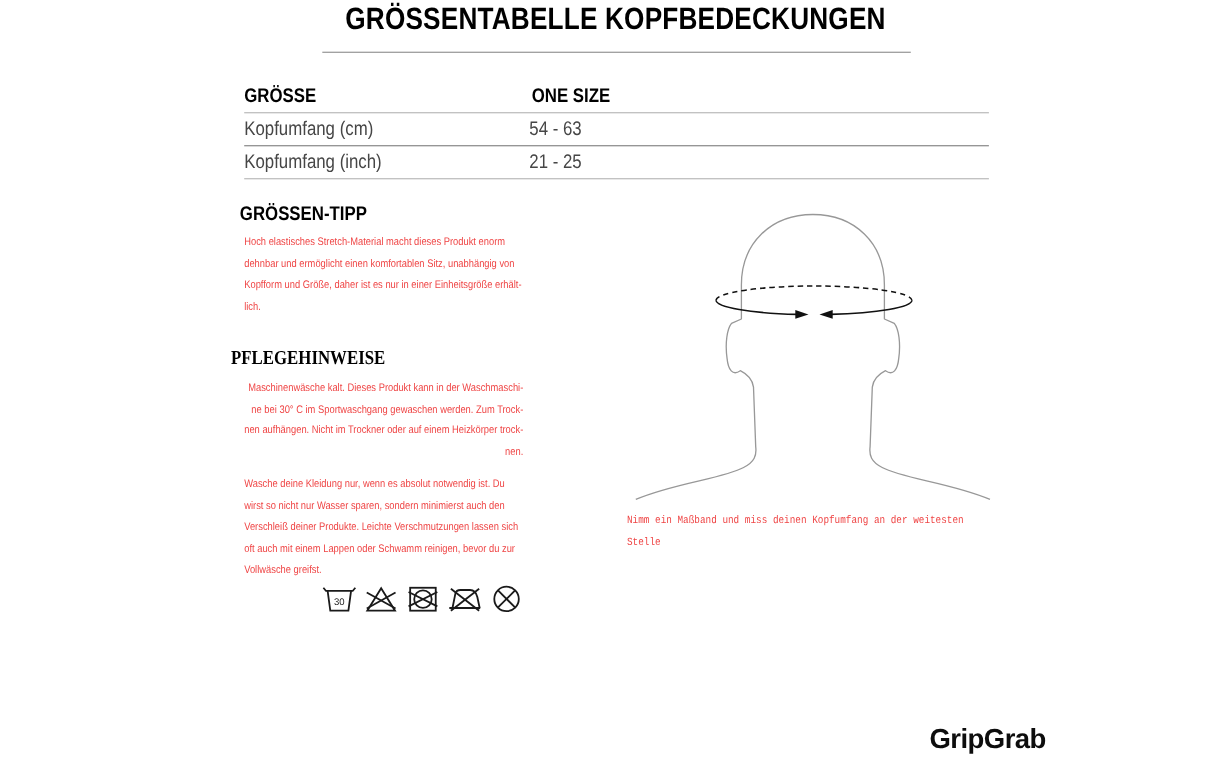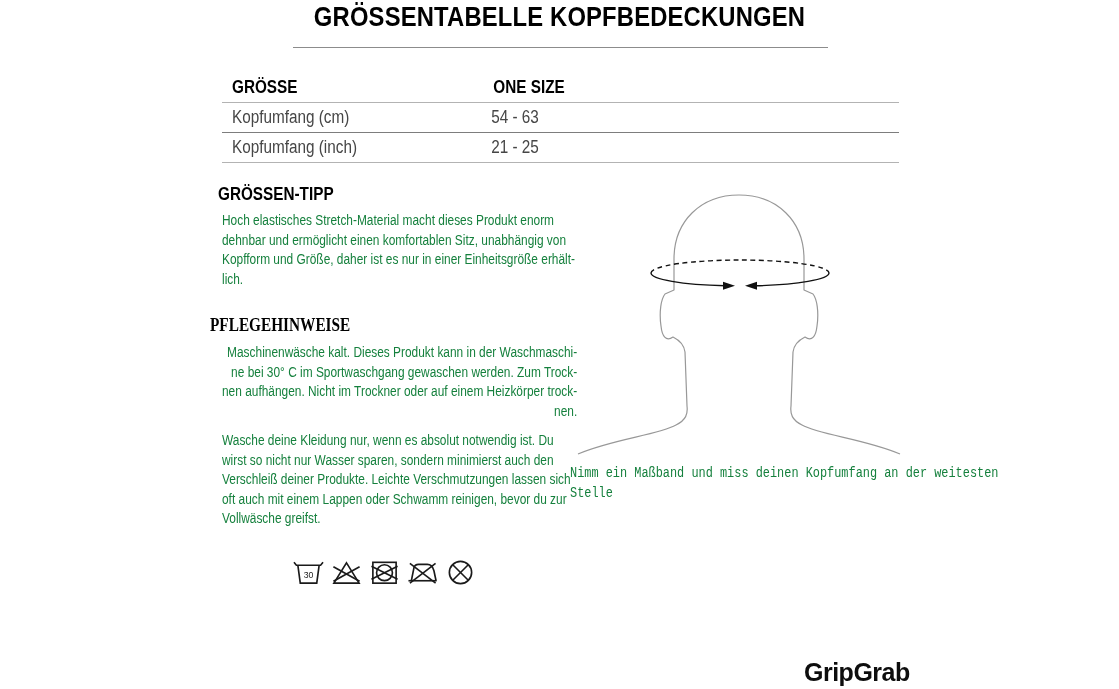--- a/index.html
+++ b/index.html
@@ -18,46 +18,46 @@
   .page-title{
     top:1px;left:0;width:1119px;text-align:center;
     font-size:28px;font-weight:bold;color:#000;
     transform:scaleX(0.85);letter-spacing:0.2px;white-space:nowrap;
   }
   .title-rule{top:47px;left:293px;width:535px;height:1px;background:#8c8c8c;}
 
   
   .size-table{left:222px;top:74px;width:677px;}
   .t-header{display:flex;align-items:flex-end;height:24px;padding-bottom:4px;}
-  .t-col1{width:255px;margin-left:10px;}
+  .t-col1{width:255px;}
   .t-col2{width:165px;}
   .t-rule{height:1px;background:#b3b3b3;}
   .t-rule.mid{background:#7d7d7d;}
   .t-row{display:flex;align-items:center;height:29px;font-size:18px;}
 
-  .body-text{font-size:14px;line-height:19.5px;color:#15803d;}
+  .body-text{font-size:10px;line-height:19.5px;color:#ef4444;}
 
   .sec-head-1{left:218px;top:184px;}
   .sec-body-1{left:222px;top:211px;}
   .sec-head-2{left:210px;top:315px;font-family:Liberation Serif, serif;}
   .sec-body-2{left:222px;top:343px;text-align:right;}
   .sec-body-3{left:222px;top:431px;}
 
-  .care-icons{left:293px;top:557px;display:flex;gap:7px;}
+  .care-icons{left:293px;top:529px;display:flex;gap:7px;}
   .care-icons svg{width:31px;height:31px;display:block;}
   .care-icons path,.care-icons circle,.care-icons rect,.care-icons line{
     stroke:#1a1a1a;stroke-width:1.7;fill:none;
   }
   .care-icons text{fill:#1a1a1a;stroke:none;font-family:"Liberation Sans",sans-serif;font-size:9px;}
 
   .figure-svg{left:558px;top:186px;}
   .figure-caption{left:570px;top:464px;font-family:Liberation Mono, monospace;}
 
   .brand-logo{
-    left:804px;top:658px;font-size:25px;font-weight:bold;color:#0d0d0d;
+    left:845px;top:658px;font-size:25px;font-weight:bold;color:#0d0d0d;
     letter-spacing:-0.5px;
   }
 </style>
 </head>
 <body>
 
 <div class="abs page-title">GRÖSSENTABELLE KOPFBEDECKUNGEN</div>
 <div class="abs title-rule"></div>
 
 <div class="abs size-table">

